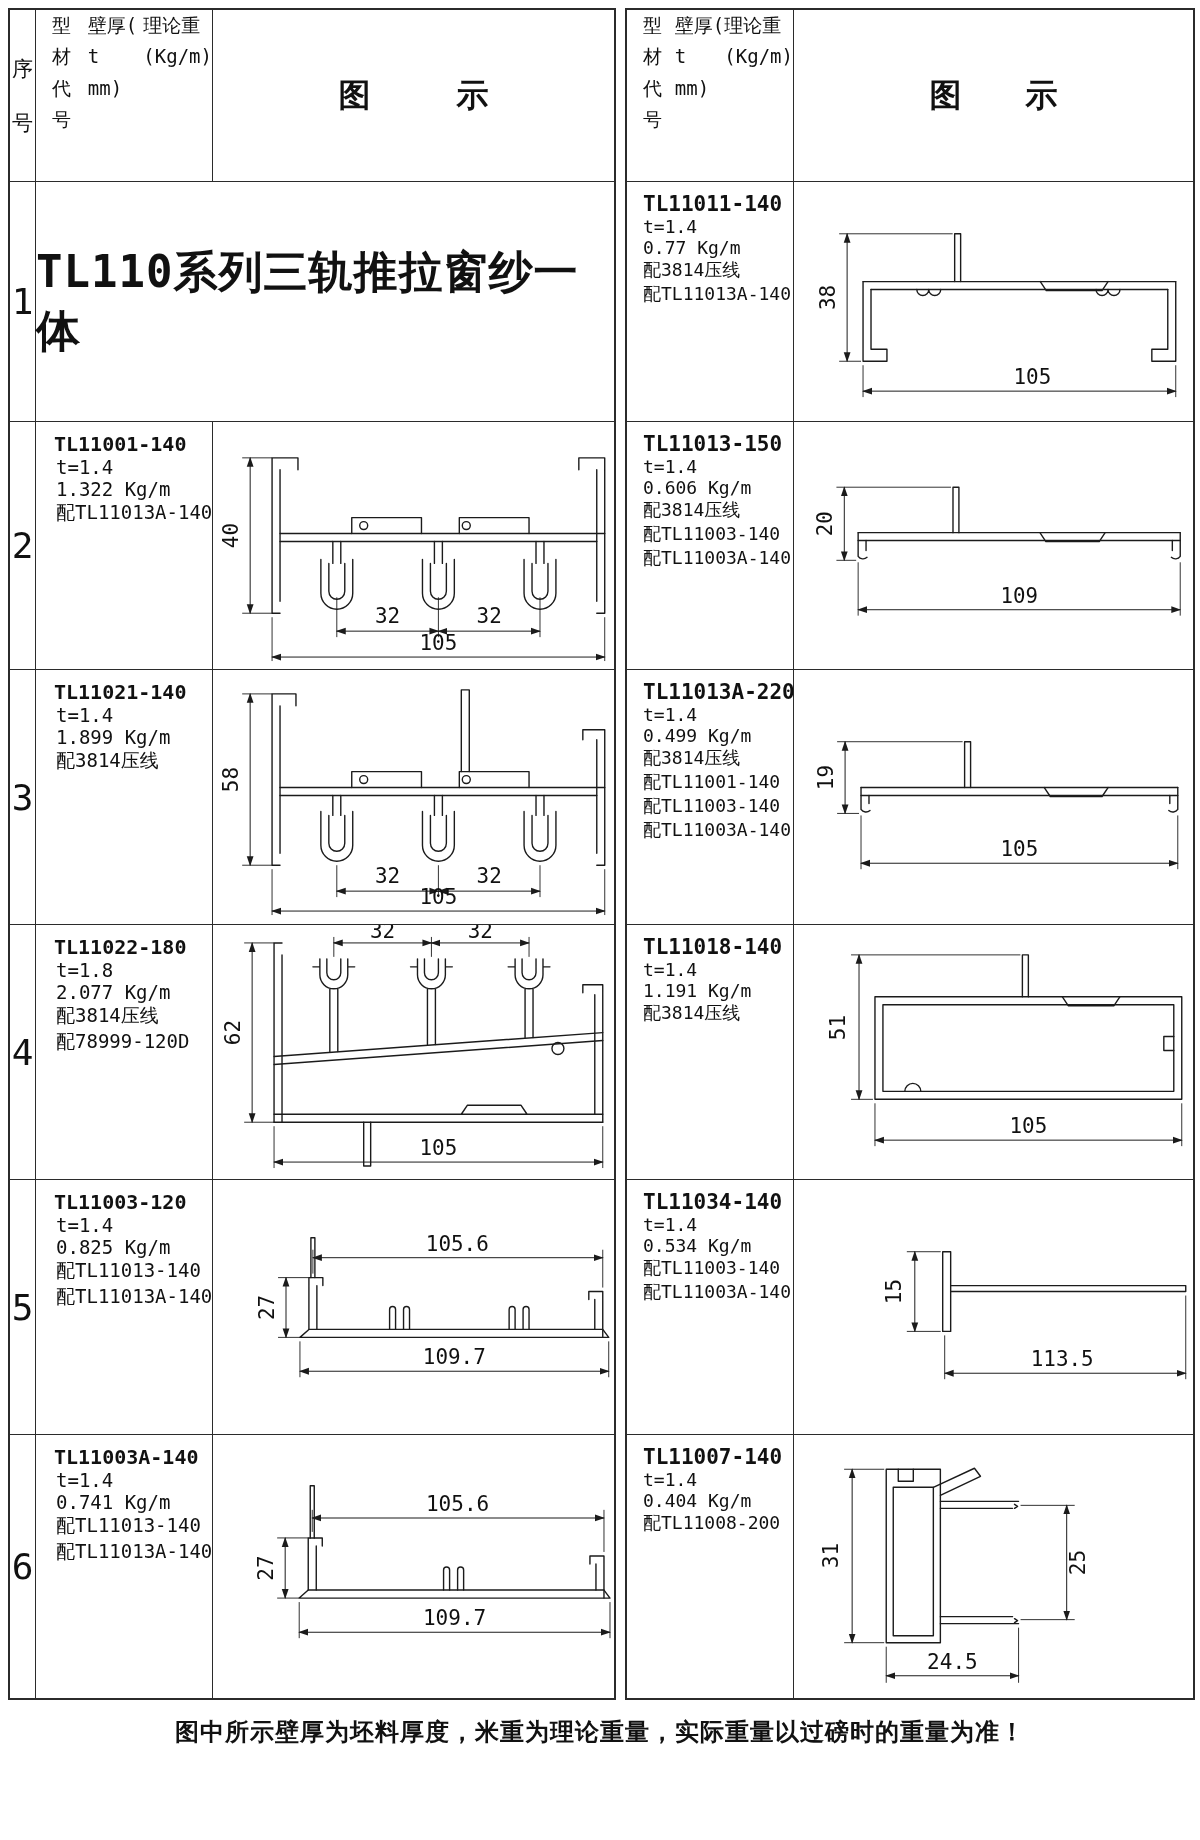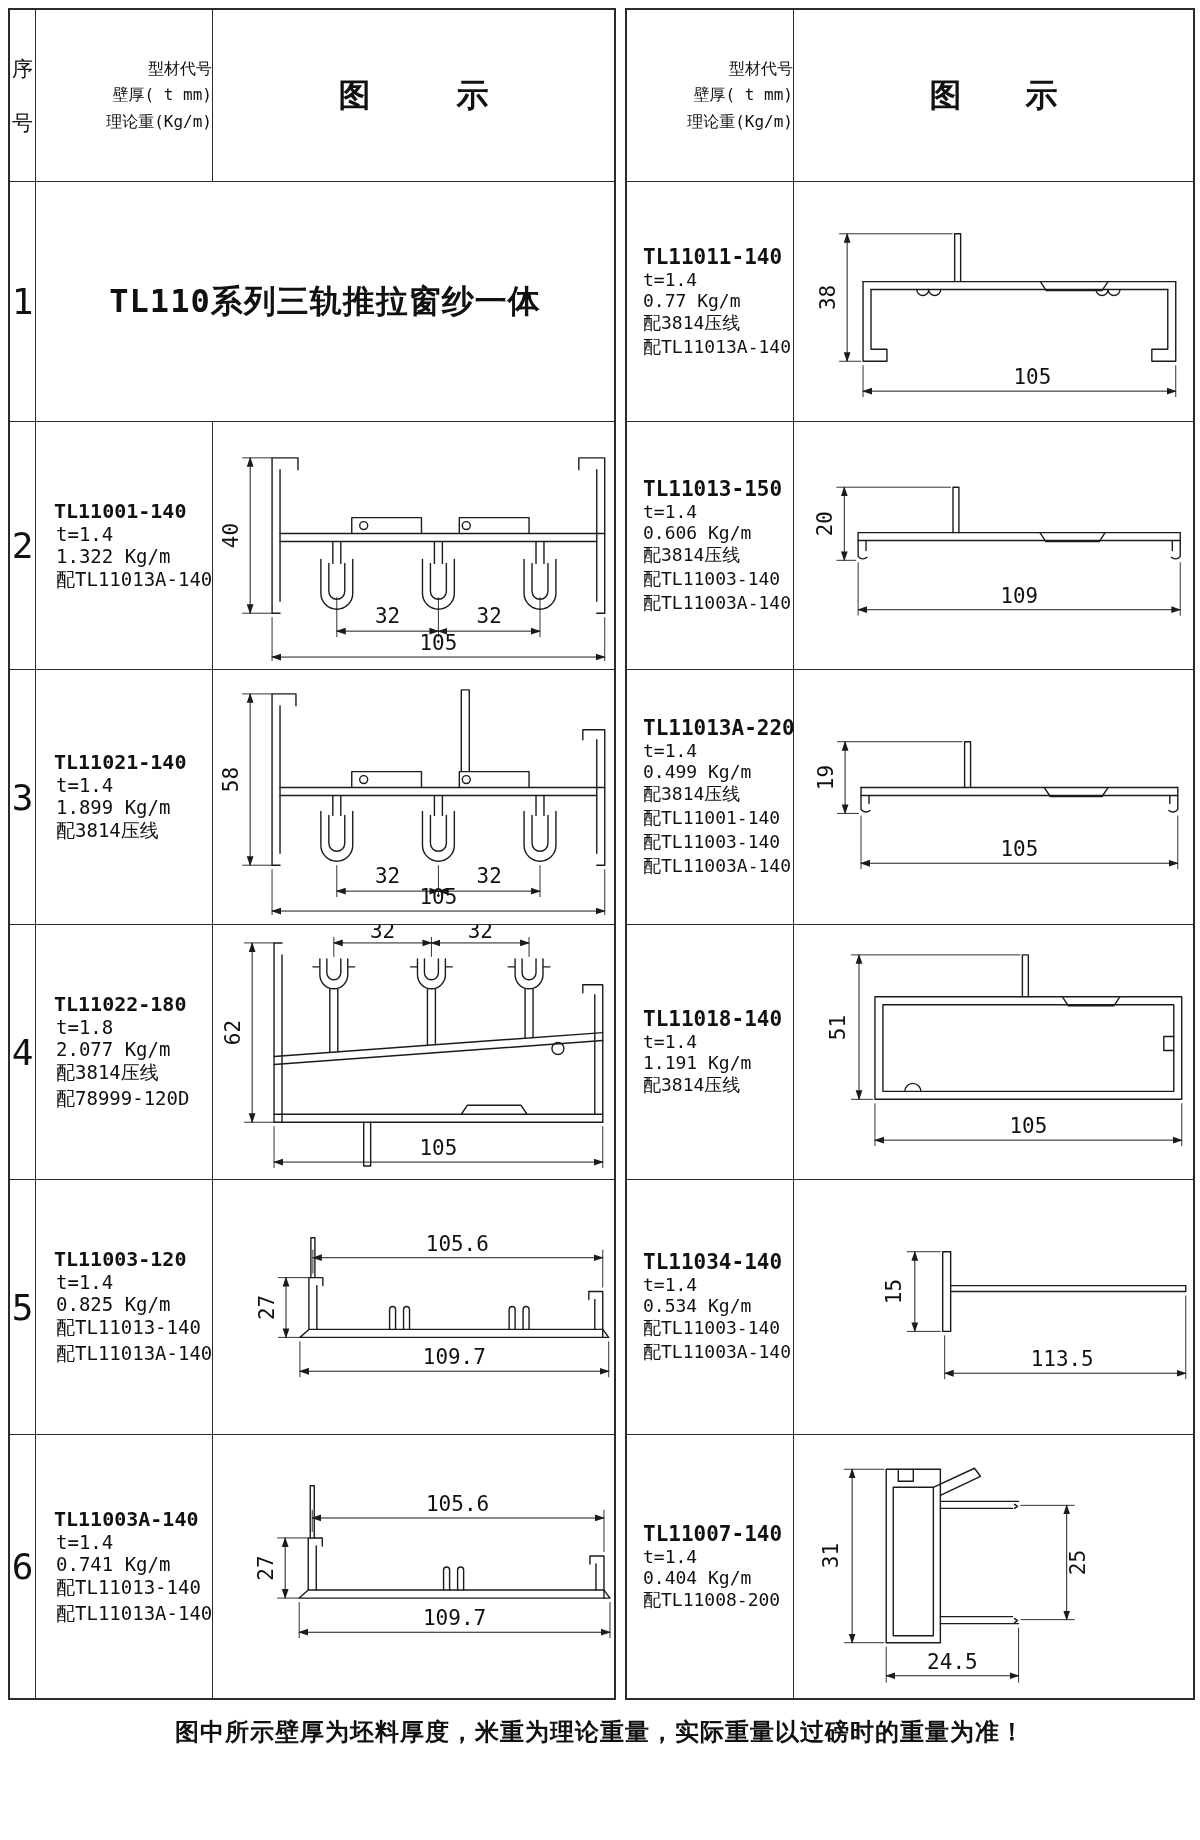--- a/index.html
+++ b/index.html
@@ -10,27 +10,27 @@
             grid-template-columns:26px 177px 1fr;
             grid-template-rows:172px 240px 248px 255px 255px 255px auto;}
   .tbl-right{left:625px;top:8px;width:566px;height:1688px;
             grid-template-columns:167px 1fr;
             grid-template-rows:172px 240px 248px 255px 255px 255px auto;}
   .c{border-right:1.5px solid #2b2b2b;border-bottom:1.5px solid #2b2b2b;box-sizing:border-box;min-width:0;min-height:0;}
   .lastcol{border-right:none;}
   .lastrow{border-bottom:none;}
   .seqcell{display:flex;align-items:center;justify-content:center;font-size:36px;}
   .seqhdr{display:flex;flex-direction:column;align-items:center;justify-content:center;gap:26px;font-size:21px;}
-  .infohdr{display:flex;flex-direction:column;justify-content:center;padding-left:16px;font-size:16px;line-height:1.65;text-align:right;}
+  .infohdr{display:flex;flex-direction:row;justify-content:center;padding-left:16px;font-size:19px;line-height:1.65;}
   .diaghdr{display:flex;align-items:center;justify-content:center;font-size:32px;font-weight:600;}
   .diaghdr .g1{margin-right:86px;}
   .tbl-right .diaghdr .g1{margin-right:64px;}
   .titlecell{grid-column:2/4;display:flex;align-items:center;justify-content:center;
-             font-size:32px;font-weight:600;letter-spacing:1px;}
-  .info{display:flex;flex-direction:column;justify-content:center;padding:10px 2px 10px 14px;}
+             font-size:44px;font-weight:600;letter-spacing:1px;}
+  .info{display:flex;flex-direction:column;justify-content:flex-start;padding:10px 2px 10px 14px;}
   .code{font-size:20px;font-weight:600;padding-left:4px;white-space:nowrap;}
   .ln{font-size:19px;white-space:nowrap;padding-left:6px;}
   .tbl-right .code{font-size:21px;padding-left:2px;}
   .tbl-right .ln{font-size:18px;padding-left:2px;}
   .draw{display:flex;align-items:center;justify-content:center;overflow:hidden;}
   .draw svg{width:100%;height:100%;}
   .prof{stroke:#1b1b1b;fill:none;stroke-width:1.4;stroke-linejoin:round;stroke-linecap:round;}
   .dim{stroke:#1b1b1b;fill:none;stroke-width:1;}
   .ext{stroke:#1b1b1b;fill:none;stroke-width:0.9;}
   .dimtxt{font-family:"DejaVu Sans Mono",monospace;font-size:21px;fill:#111;}

